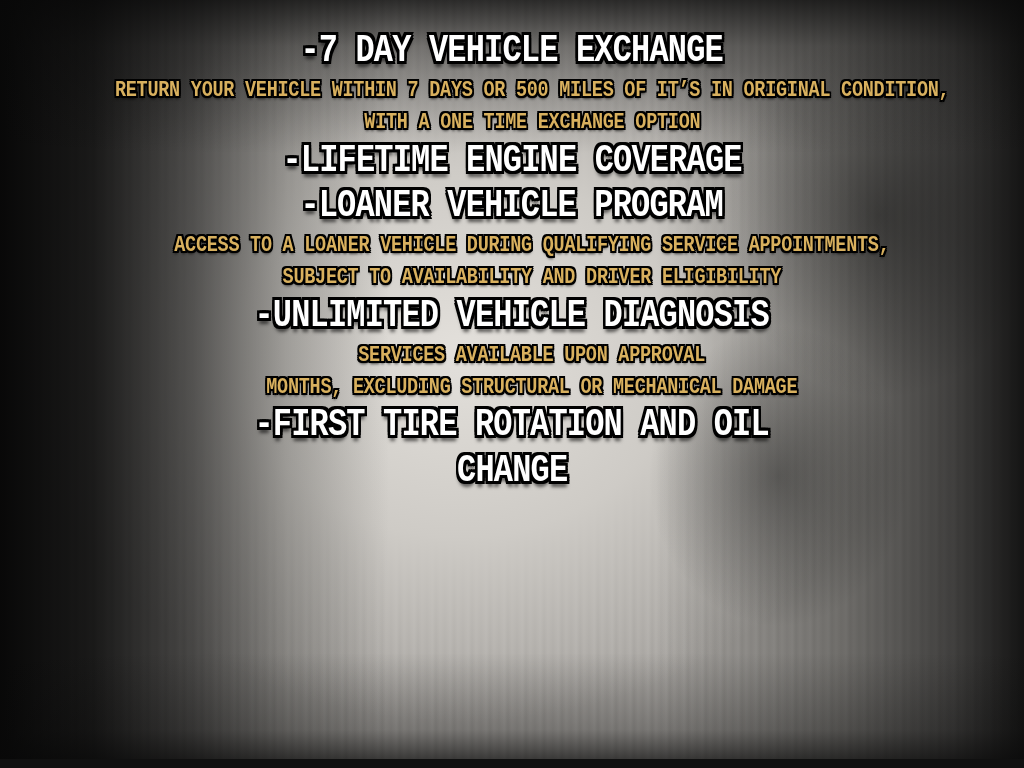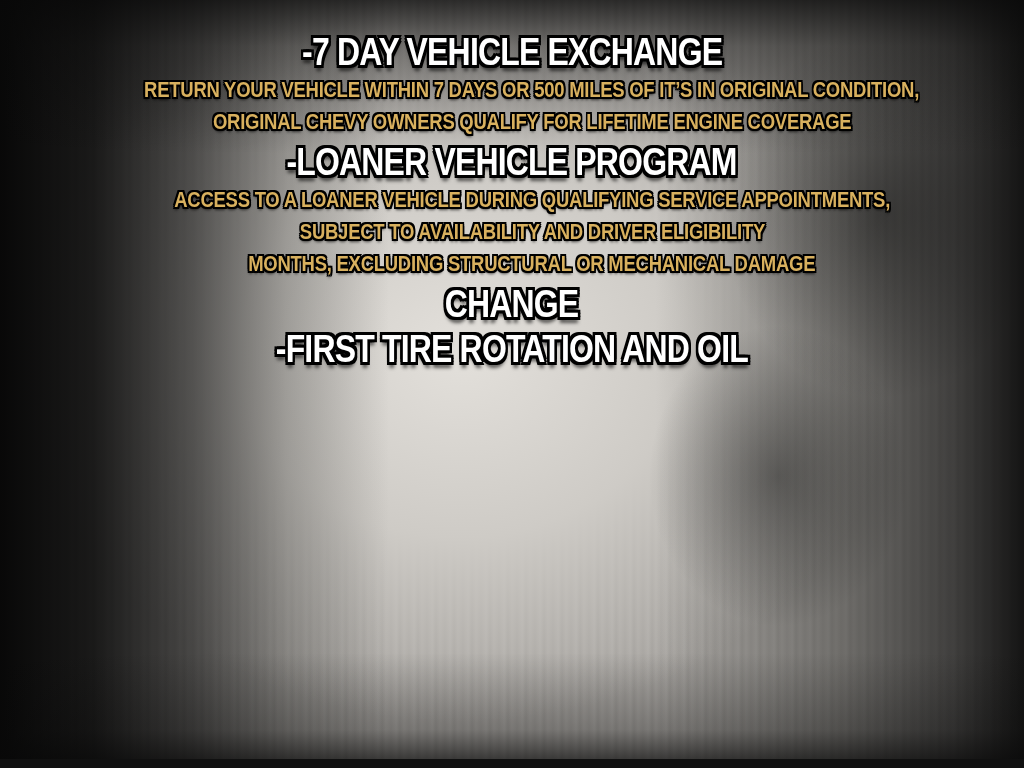--- a/index.html
+++ b/index.html
@@ -5,21 +5,21 @@
   html, body {
     margin: 0;
     padding: 0;
     background: #000;
   }
   .poster {
     position: relative;
     width: 1024px;
     height: 768px;
     overflow: hidden;
-    font-family: Liberation Sans, sans-serif;
+    font-family: Liberation Mono, monospace;
     background-color: #a8a5a1;
     background-image:
       
       linear-gradient(to bottom, rgba(8,8,8,0.78) 0%, rgba(8,8,8,0.38) 6%, rgba(0,0,0,0) 20%),
       
       linear-gradient(to top, rgba(8,8,8,0.8) 0%, rgba(8,8,8,0.3) 5%, rgba(0,0,0,0) 15%),
       
       linear-gradient(to right, rgba(3,3,3,0.97) 0%, rgba(6,6,6,0.88) 9%, rgba(15,15,15,0.62) 19%, rgba(40,40,38,0.3) 28%, rgba(0,0,0,0) 38%),
       
       linear-gradient(to left, rgba(8,8,8,0.92) 0%, rgba(10,10,10,0.65) 7%, rgba(28,28,26,0.4) 18%, rgba(0,0,0,0) 36%),
@@ -84,39 +84,42 @@
 </style>
 </head>
 <body>
 
 <div class="poster">
   <div class="content">
 
     <div class="section">
       <div class="heading-line"><span class="heading-text">-7 DAY VEHICLE EXCHANGE</span></div>
       <div class="body-line"><span class="body-text">RETURN YOUR VEHICLE WITHIN 7 DAYS OR 500 MILES OF IT’S IN ORIGINAL CONDITION,</span></div>
+      <div class="body-line"><span class="body-text">WITH A ONE TIME EXCHANGE OPTION</span></div>
     </div>
 
     <div class="section">
-      <div class="body-line"><span class="body-text">ORIGINAL CHEVY OWNERS QUALIFY FOR LIFETIME ENGINE COVERAGE</span></div>
+      <div class="heading-line"><span class="heading-text">-LIFETIME ENGINE COVERAGE</span></div>
     </div>
 
     <div class="section">
       <div class="heading-line"><span class="heading-text">-LOANER VEHICLE PROGRAM</span></div>
       <div class="body-line"><span class="body-text">ACCESS TO A LOANER VEHICLE DURING QUALIFYING SERVICE APPOINTMENTS,</span></div>
       <div class="body-line"><span class="body-text">SUBJECT TO AVAILABILITY AND DRIVER ELIGIBILITY</span></div>
     </div>
 
     <div class="section">
+      <div class="heading-line"><span class="heading-text">-UNLIMITED VEHICLE DIAGNOSIS</span></div>
+      <div class="body-line"><span class="body-text">SERVICES AVAILABLE UPON APPROVAL</span></div>
     </div>
 
     <div class="section">
       <div class="body-line"><span class="body-text">MONTHS, EXCLUDING STRUCTURAL OR MECHANICAL DAMAGE</span></div>
     </div>
 
     <div class="section">
+      <div class="heading-line"><span class="heading-text">-FIRST TIRE ROTATION AND OIL</span></div>
       <div class="heading-line"><span class="heading-text">CHANGE</span></div>
-      <div class="heading-line"><span class="heading-text">-FIRST TIRE ROTATION AND OIL</span></div>
     </div>
 
   </div>
   <div class="bottom-bar"></div>
 </div>
 
 </body></html>

